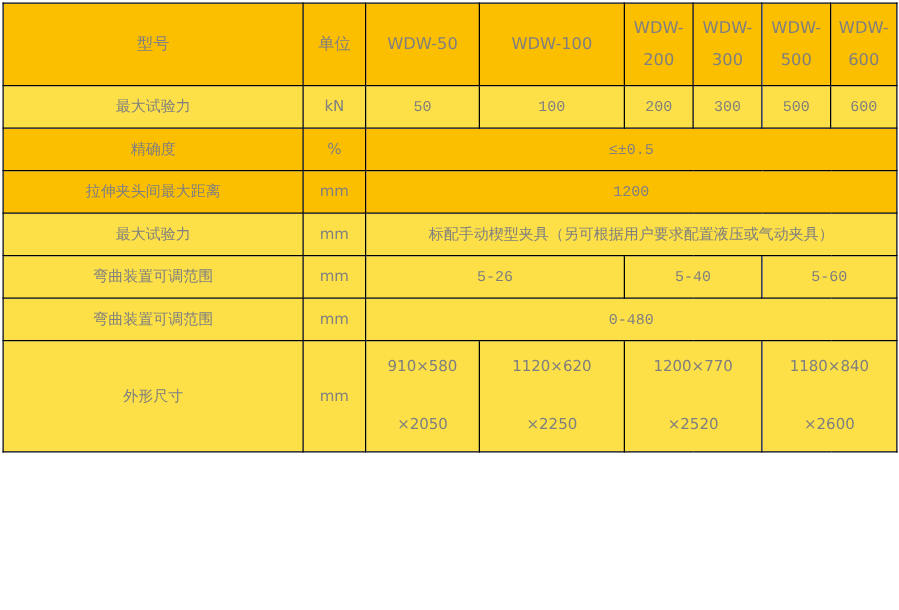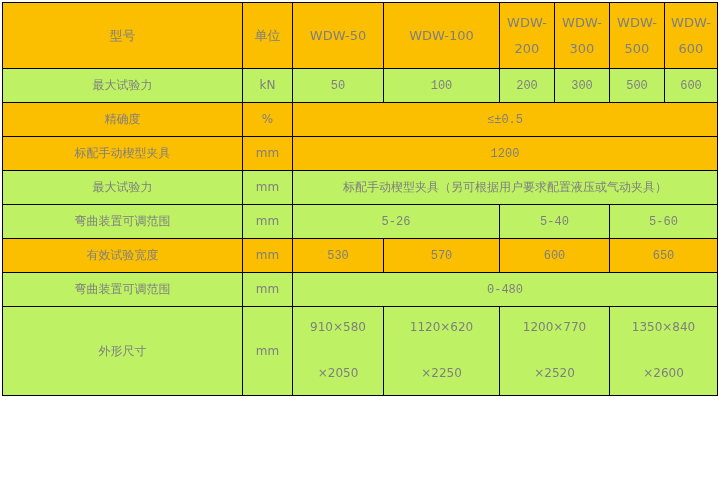--- a/index.html
+++ b/index.html
@@ -32,21 +32,21 @@
     vertical-align: middle;
     color: #7f7f7f;
     font-size: 12px;
     line-height: 1.35;
     padding: 2px 3px;
     overflow: hidden;
     white-space: nowrap;
   }
   
   .bg-y  { background: #fcbf00; }
-  .bg-k  { background: #bef264; }
+  .bg-k  { background: #fde047; }
 
   
   col.c-name { width: 240px; }
   col.c-unit { width: 50px; }
   col.c-50   { width: 91px; }
   col.c-100  { width: 116px; }
   col.c-200  { width: 55px; }
   col.c-300  { width: 55px; }
   col.c-500  { width: 55px; }
   col.c-600  { width: 53px; }
@@ -138,45 +138,37 @@
           <td class="bg-k"><span class="long-text">300</span></td>
           <td class="bg-k"><span class="long-text">500</span></td>
           <td class="bg-k"><span class="long-text">600</span></td>
         </tr>
         <tr class="r-body">
           <td class="bg-y">精确度</td>
           <td class="bg-y">%</td>
           <td class="bg-y" colspan="6"><span class="long-text">≤±0.5</span></td>
         </tr>
         <tr class="r-body">
-          <td class="bg-y">标配手动楔型夹具</td>
+          <td class="bg-y">拉伸夹头间最大距离</td>
           <td class="bg-y">mm</td>
           <td class="bg-y" colspan="6"><span class="long-text">1200</span></td>
         </tr>
         <tr class="r-body">
           <td class="bg-k">最大试验力</td>
           <td class="bg-k">mm</td>
           <td class="bg-k" colspan="6"><span class="long-text">标配手动楔型夹具（另可根据用户要求配置液压或气动夹具）</span></td>
         </tr>
         <tr class="r-body">
           <td class="bg-k">弯曲装置可调范围</td>
           <td class="bg-k">mm</td>
           <td class="bg-k" colspan="2"><span class="long-text">5-26</span></td>
           <td class="bg-k" colspan="2"><span class="long-text">5-40</span></td>
           <td class="bg-k" colspan="2"><span class="long-text">5-60</span></td>
         </tr>
         <tr class="r-body">
-          <td class="bg-y">有效试验宽度</td>
-          <td class="bg-y">mm</td>
-          <td class="bg-y"><span class="long-text">530</span></td>
-          <td class="bg-y"><span class="long-text">570</span></td>
-          <td class="bg-y" colspan="2"><span class="long-text">600</span></td>
-          <td class="bg-y" colspan="2"><span class="long-text">650</span></td>
-        </tr>
-        <tr class="r-body">
           <td class="bg-k">弯曲装置可调范围</td>
           <td class="bg-k">mm</td>
           <td class="bg-k" colspan="6"><span class="long-text">0-480</span></td>
         </tr>
         <tr class="r-last">
           <td class="bg-k">外形尺寸</td>
           <td class="bg-k">mm</td>
           <td class="bg-k">
             <div class="dim-cell">
               <span>910×580</span>
@@ -190,20 +182,20 @@
             </div>
           </td>
           <td class="bg-k" colspan="2">
             <div class="dim-cell">
               <span>1200×770</span>
               <span>×2520</span>
             </div>
           </td>
           <td class="bg-k" colspan="2">
             <div class="dim-cell">
-              <span>1350×840</span>
+              <span>1180×840</span>
               <span>×2600</span>
             </div>
           </td>
         </tr>
       </tbody>
   </table>
 </div>
 
 </body></html>

